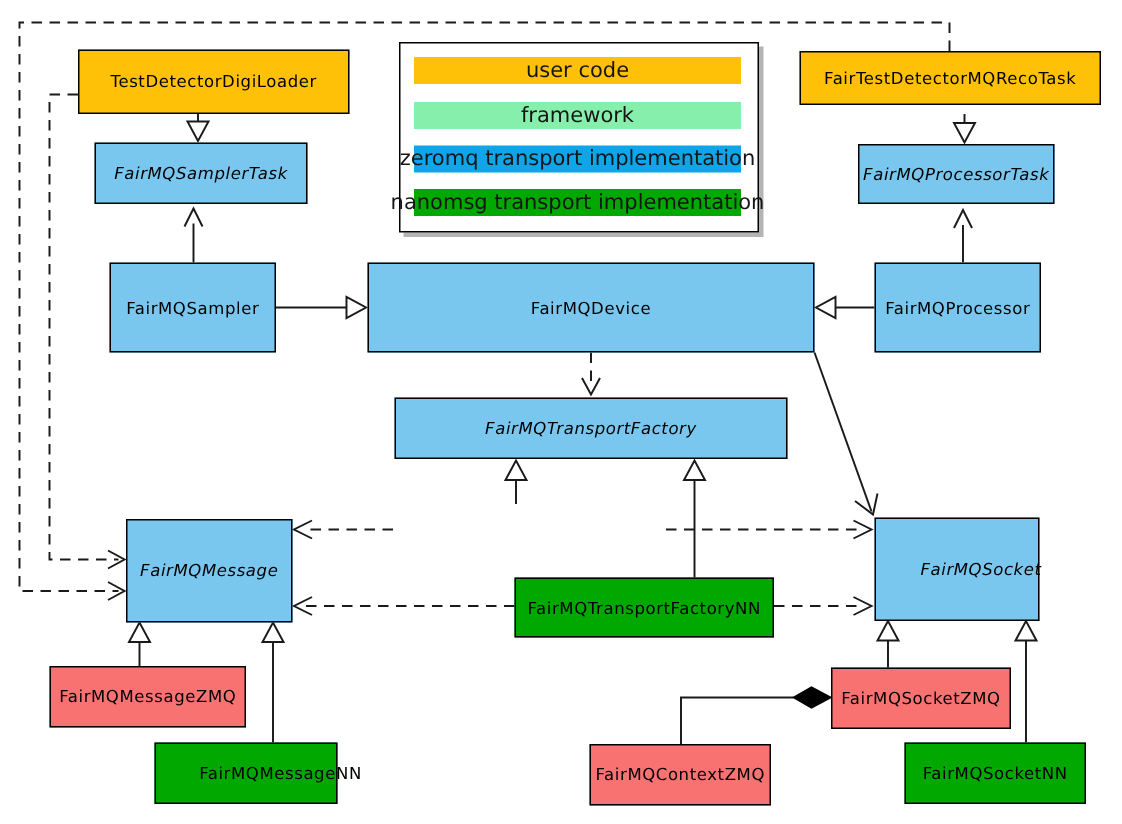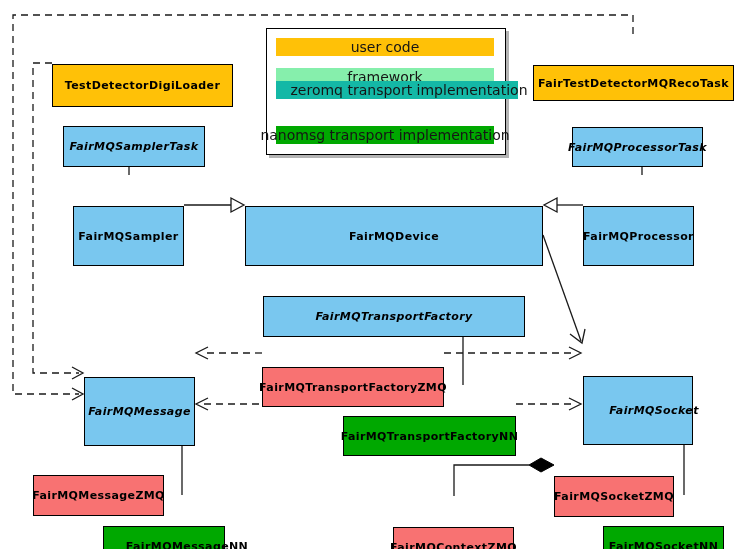--- a/index.html
+++ b/index.html
@@ -19,25 +19,24 @@
   svg.wires .diamond { fill: #000000; stroke: #000000; }
   .node {
     position: absolute;
     box-sizing: border-box;
     border: 1.4px solid #000000;
     display: flex;
     align-items: center;
     justify-content: center;
     text-align: right;
     font-size: 11px;
-    font-weight: bold;
+    font-weight: normal;
     letter-spacing: 0.4px;
     color: #000000;
     white-space: nowrap;
-    margin-top: 31px;
   }
   .node.abstract { font-style: italic; }
   .legend {
     position: absolute;
     box-sizing: border-box;
     background: #ffffff;
     border: 1.5px solid #000000;
     box-shadow: 3px 3px 0 #b4b4b4;
   }
   .lbar {
@@ -183,23 +182,20 @@
   </div>
   <div class="node" style="left: 245px; top: 175px; width: 298px; height: 60px; background-color: rgb(121, 199, 239);">
     <span>FairMQDevice</span>
   </div>
   <div class="node" style="left: 583px; top: 175px; width: 111px; height: 60px; background-color: rgb(121, 199, 239);">
     <span>FairMQProcessor</span>
   </div>
   <div class="node abstract" style="left: 263px; top: 265px; width: 262px; height: 41px; background-color: rgb(121, 199, 239);">
     <span>FairMQTransportFactory</span>
   </div>
-  <div class="node" style="left: 262px; top: 336px; width: 182px; height: 40px; background-color: rgb(248, 114, 114);">
-    <span>FairMQTransportFactoryZMQ</span>
-  </div>
   <div class="node" style="left: 343px; top: 385px; width: 173px; height: 40px; background-color: rgb(0, 168, 0);">
     <span>FairMQTransportFactoryNN</span>
   </div>
   <div class="node abstract" style="left: 84px; top: 346px; width: 111px; height: 69px; background-color: rgb(121, 199, 239);">
     <span>FairMQMessage</span>
   </div>
   <div class="node abstract" style="left: 583px; top: 345px; width: 110px; height: 69px; background-color: rgb(121, 199, 239); padding-left: 32px;">
     <span>FairMQSocket</span>
   </div>
   <div class="node" style="left: 33px; top: 444px; width: 131px; height: 41px; background-color: rgb(248, 114, 114);">
@@ -218,21 +214,21 @@
     <span>FairMQSocketNN</span>
   </div>
 
   <div class="legend" style="left:266px; top:28px; width:240px; height:127px;">
     <div class="lbar" style="top: 9px; background-color: rgb(255, 193, 7);">
       <span>user code</span>
     </div>
     <div class="lbar" style="top: 39px; background-color: #86efac;">
       <span>framework</span>
     </div>
-    <div class="lbar" style="top: 52px; background-color: #14b8a6; padding-left: 24px;">
+    <div class="lbar" style="top: 68px; background-color: #0ea5e9;">
       <span>zeromq transport implementation</span>
     </div>
     <div class="lbar" style="top: 97px; background-color: rgb(0, 168, 0);">
       <span>nanomsg transport implementation</span>
     </div>
   </div>
 
 </div>
 
 </body></html>

